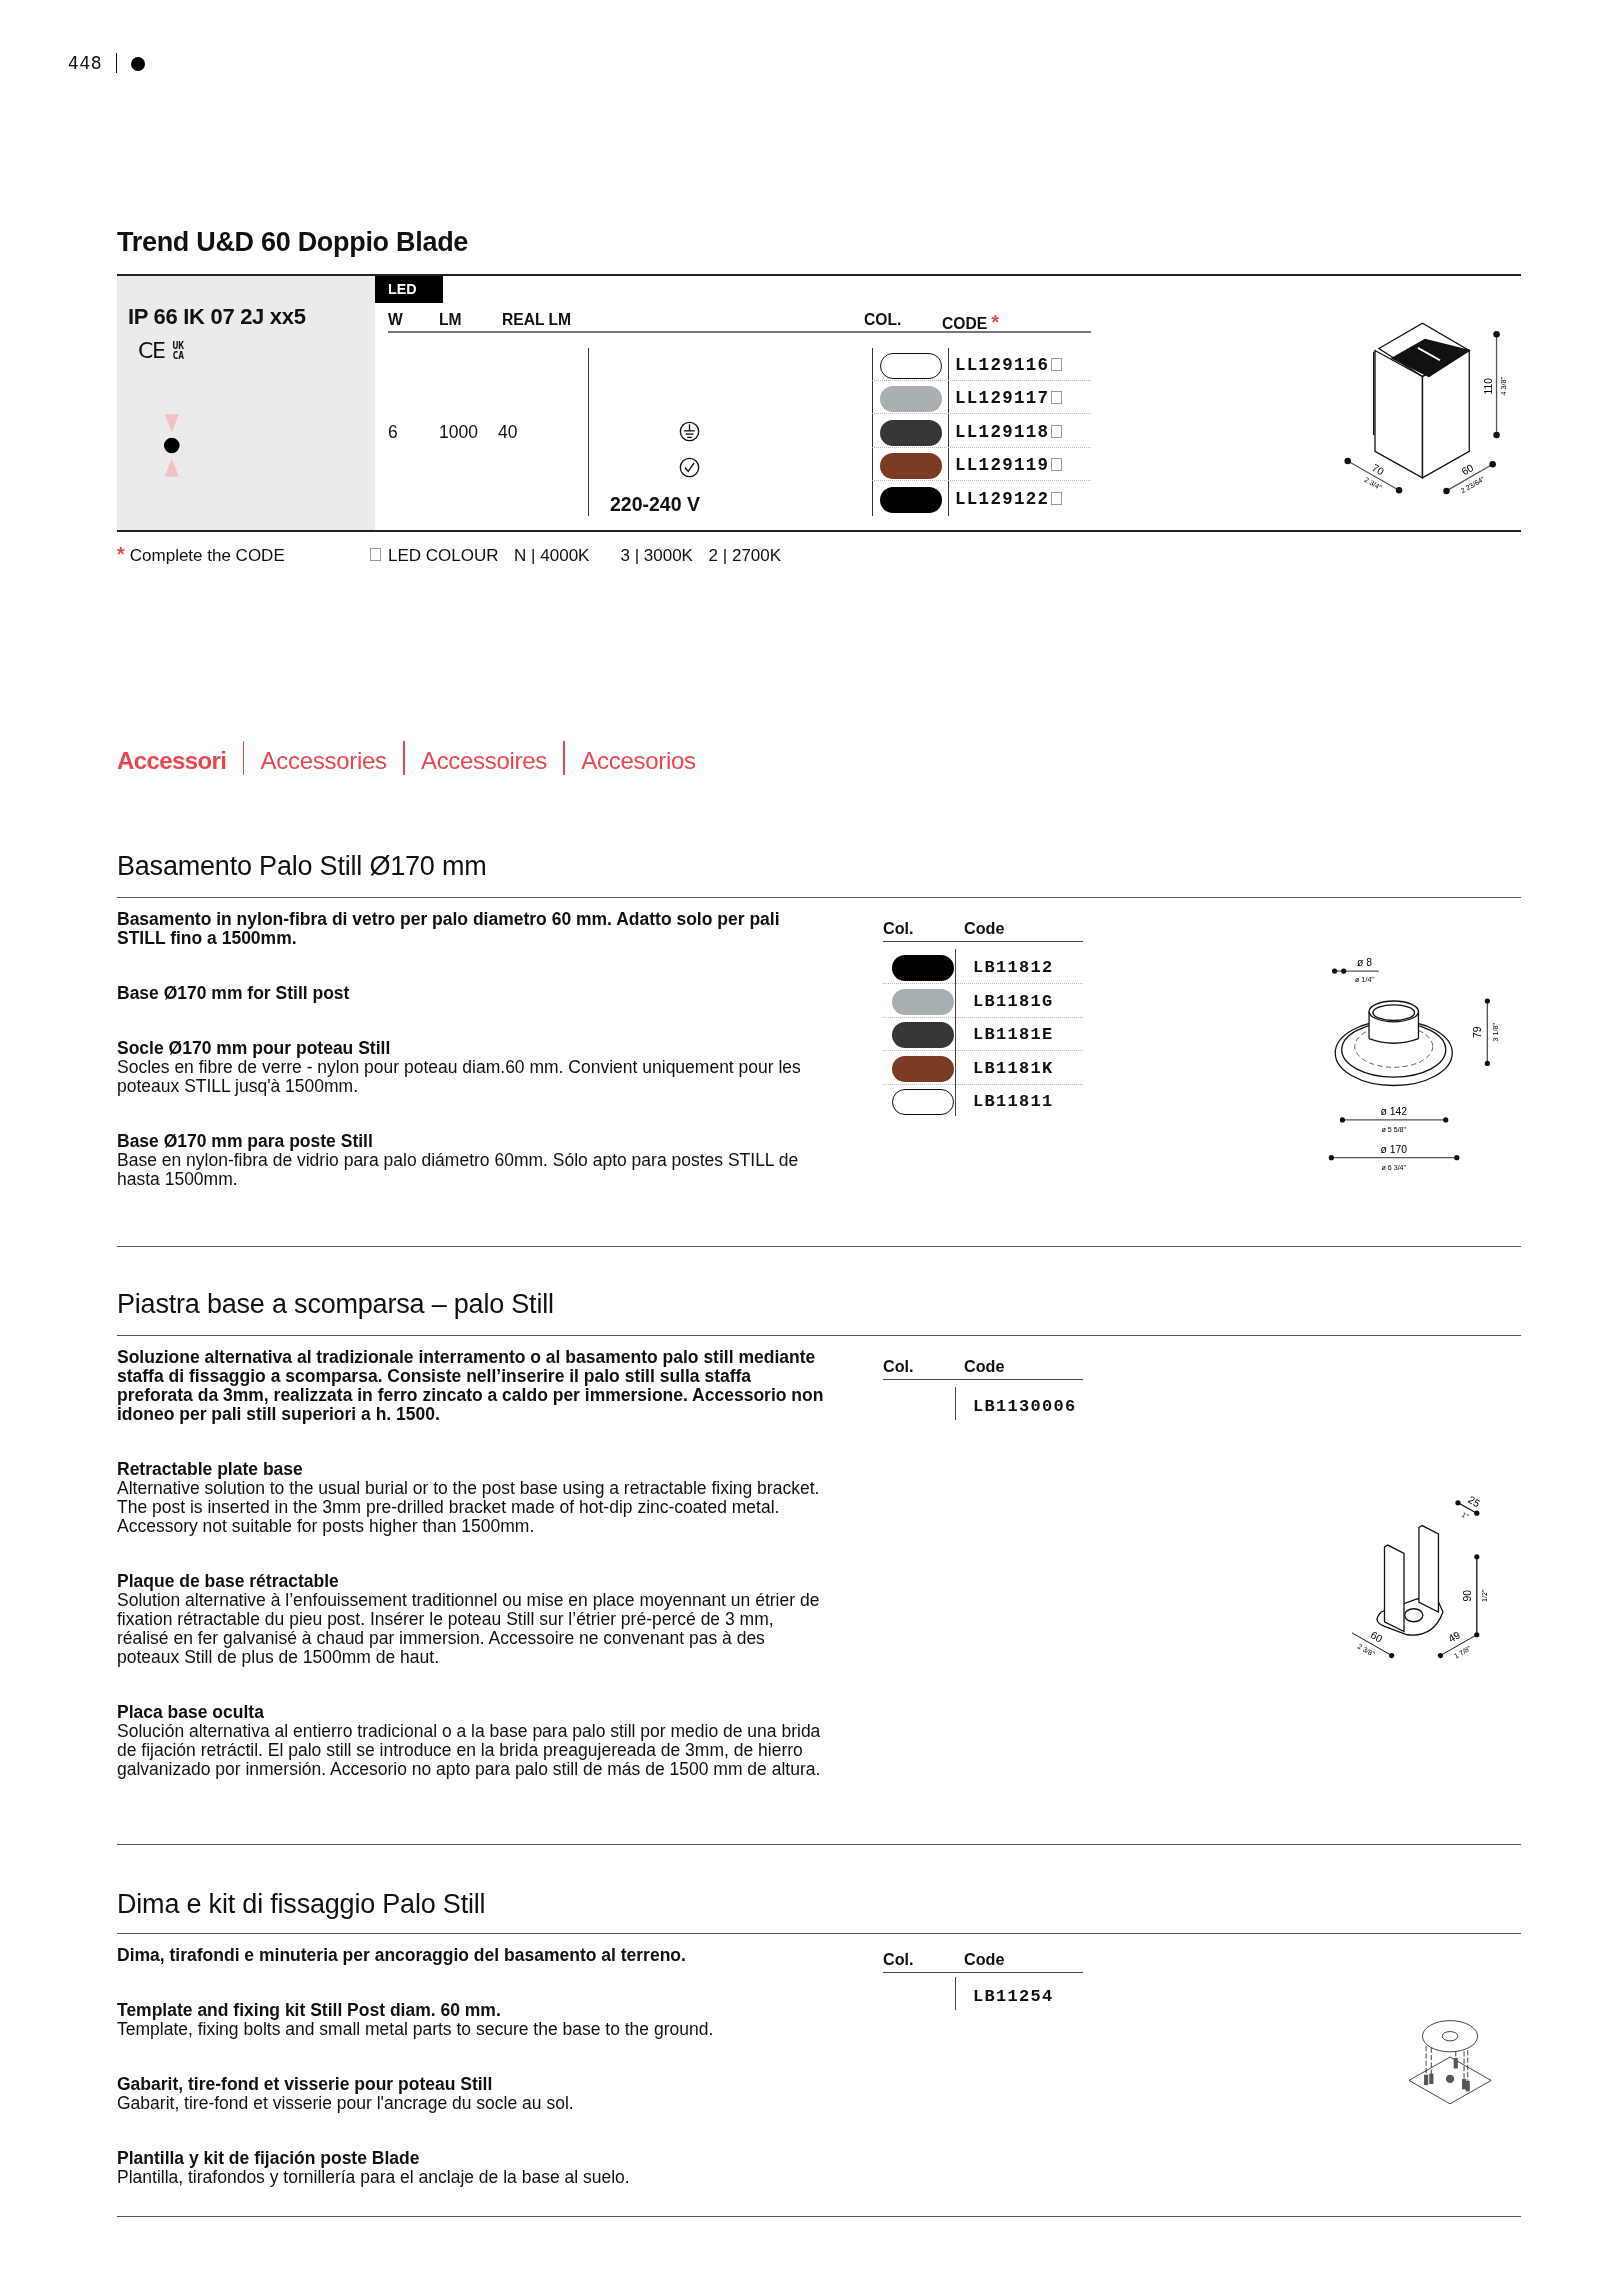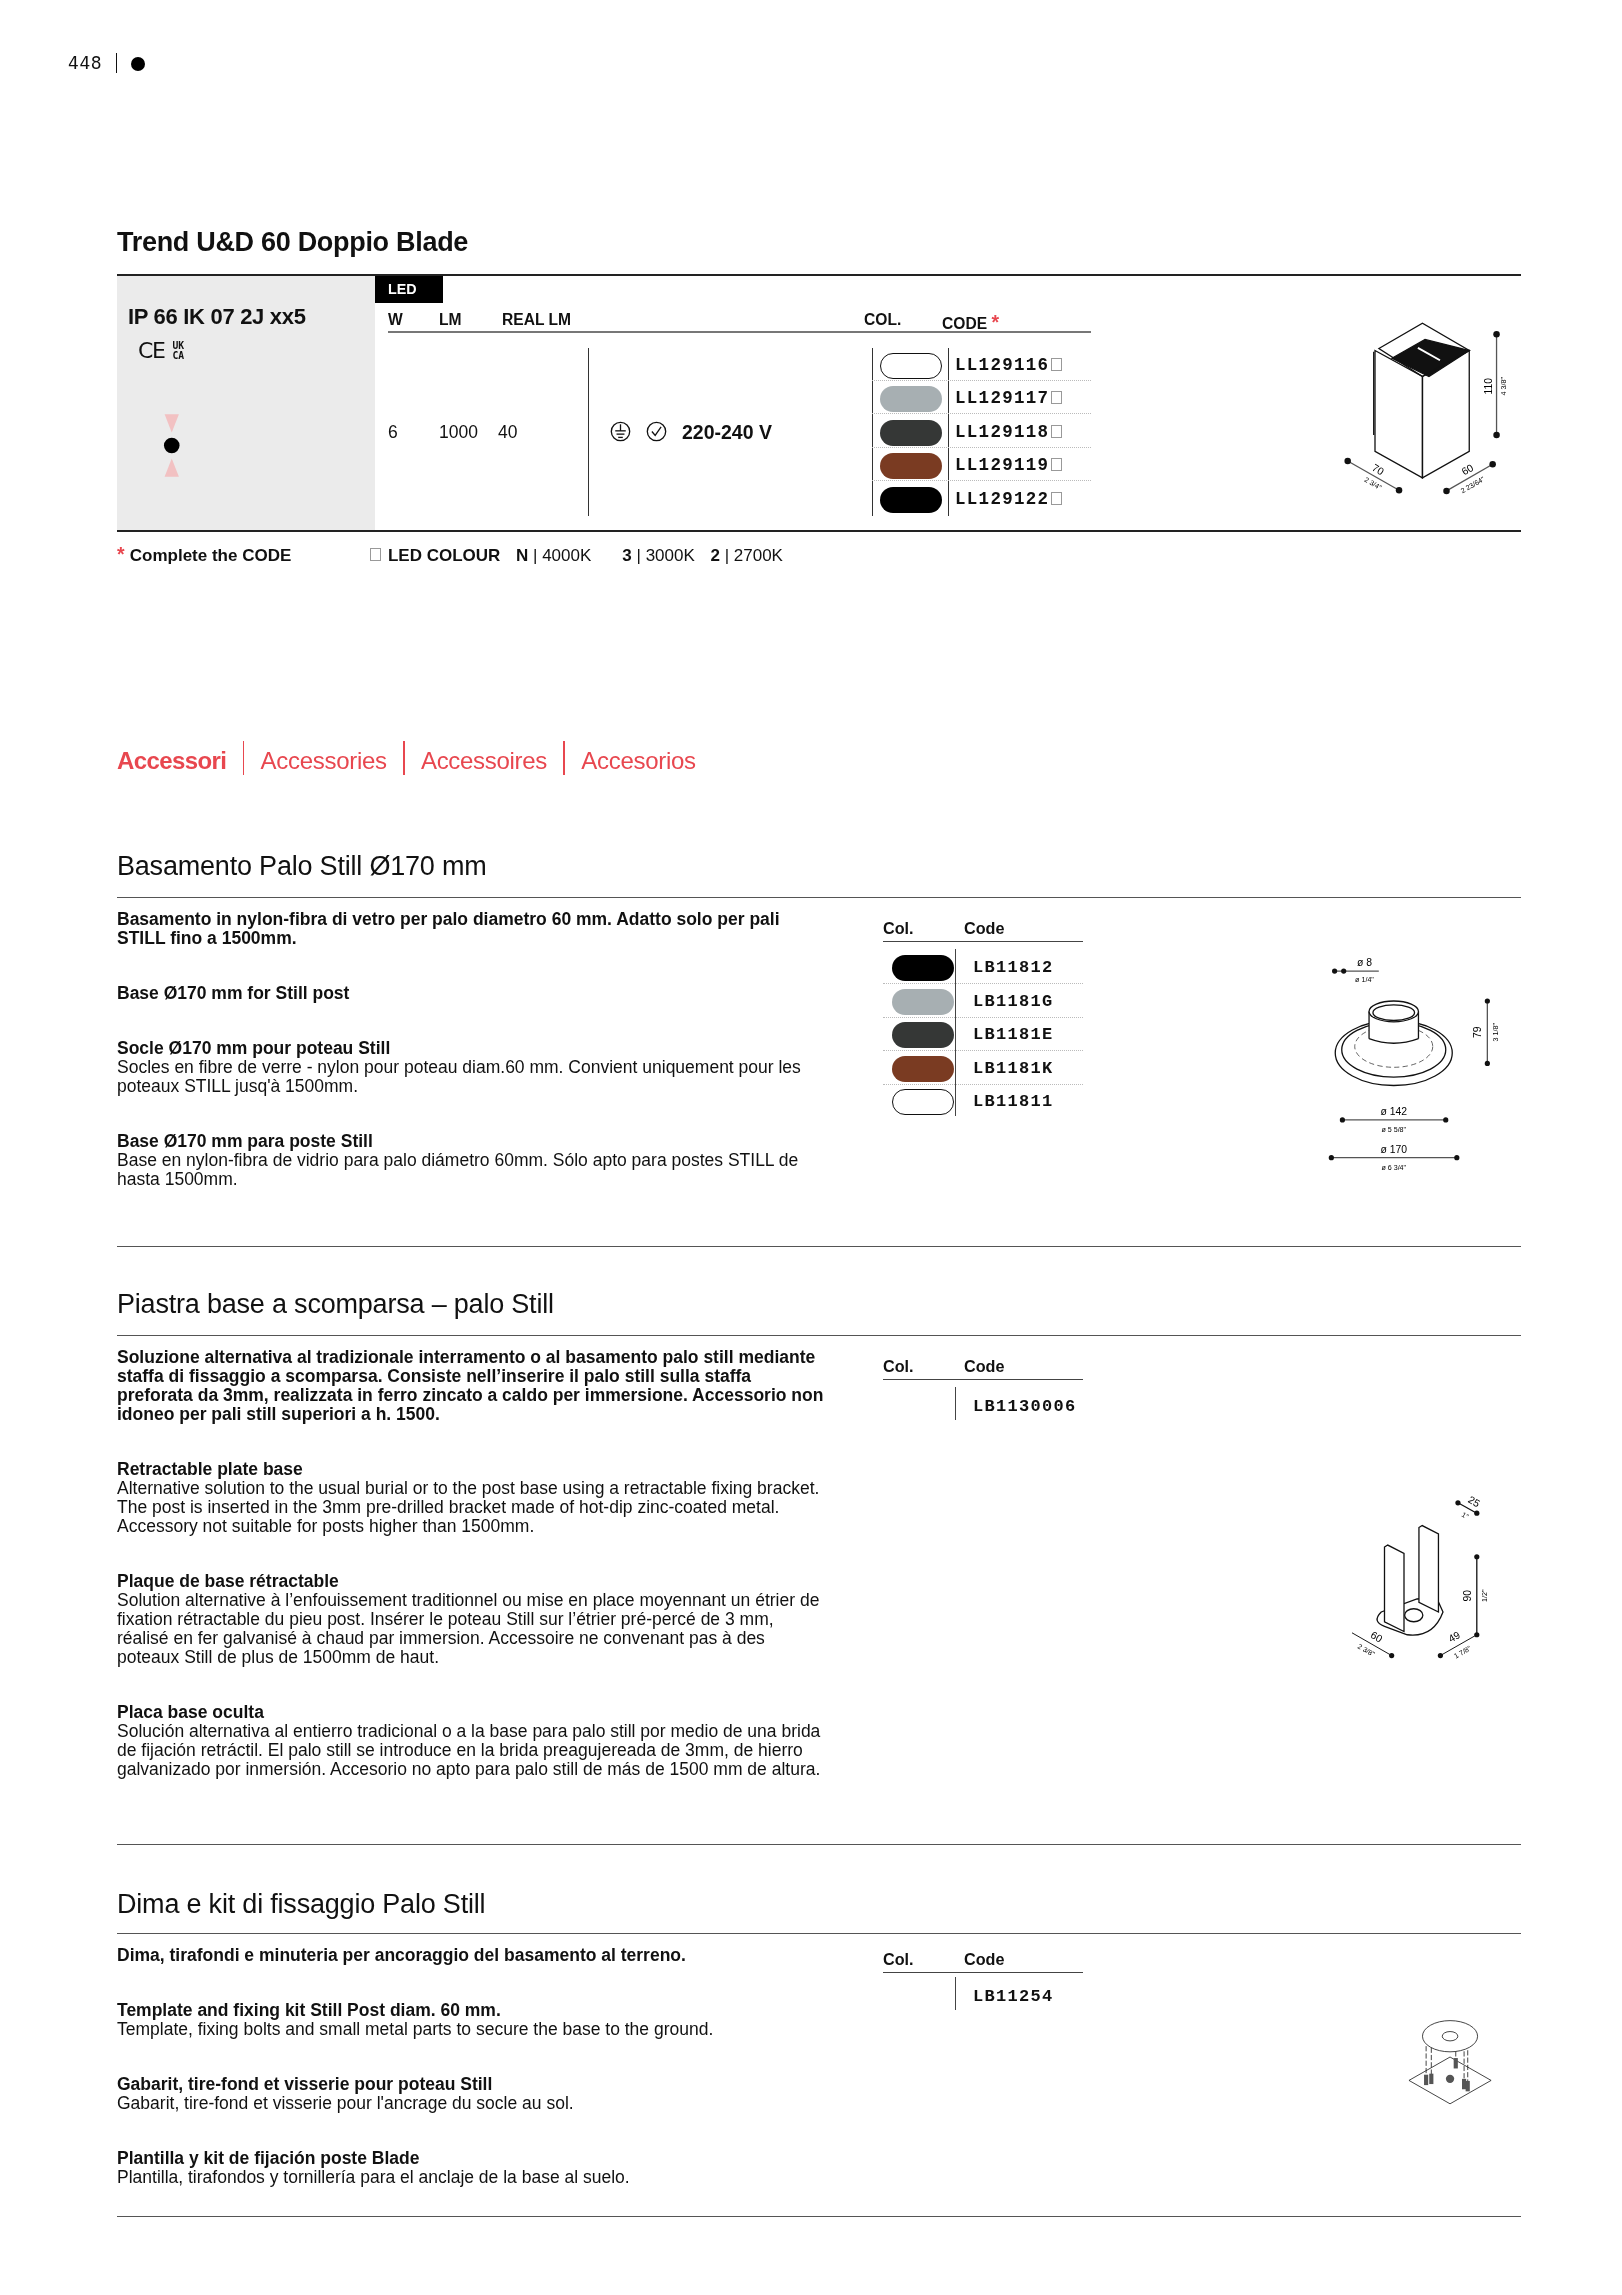--- a/index.html
+++ b/index.html
@@ -26,39 +26,39 @@
   #beam-icon { left: 162px; top: 413px; width: 19.5px; height: 65px; }
 
   
   #led-tag { left: 375px; top: 276px; width: 68px; height: 27px; background: #000; color: #fff; font-size: 14.3px; font-weight: 700; padding: 5.2px 0 0 13px; }
   .col-head { position: absolute; top: 311px; font-size: 15.6px; font-weight: 700; }
   #led-head-rule { left: 388px; top: 331px; width: 703px; height: 1.9px; background: #777; }
   .cell { position: absolute; font-size: 17.5px; }
   #vline-1 { left: 588px; top: 348px; width: 1.3px; height: 168px; background: #333; }
   #vline-2 { left: 872px; top: 348px; width: 1.3px; height: 168px; background: #333; }
   #vline-3 { left: 948px; top: 348px; width: 1.3px; height: 168px; background: #333; }
-  #voltage { left: 610px; top: 421px; display: flex; align-items: flex-start; gap: 15px; font-size: 19.5px; font-weight: 700; }
+  #voltage { left: 610px; top: 421px; display: flex; align-items: flex-end; gap: 15px; font-size: 19.5px; font-weight: 700; flex-direction: column; }
   .sym-icon { width: 21px; height: 21px; }
 
   .swatch-row { position: absolute; left: 872px; width: 219px; height: 33px; }
   .swatch-row.dotted { border-bottom: 0.6px dotted #bbb; }
   .swatch { position: absolute; left: 7.8px; top: 4.5px; width: 62px; height: 26px; border-radius: 13px; }
   .swatch.outlined { border: 1.9px solid #111; background: #fff; }
   .code { position: absolute; left: 83px; top: 7.1px; font-family: "Liberation Mono", monospace; font-weight: 700; font-size: 17.5px; letter-spacing: 1.3px; }
   .code-box { display: inline-block; width: 11px; height: 13px; border: 1.9px solid #999; vertical-align: -1.3px; margin-left: 1.3px; }
 
   #product-bottom-rule { left: 117px; top: 530px; width: 1404px; height: 1.9px; background: #222; }
 
   
   #product-drawing { left: 1336px; top: 305px; width: 273px; height: 208px; }
 
   
   #legend-row { left: 117px; top: 543px; display: flex; align-items: baseline; font-size: 17px; white-space: nowrap; }
   .red-star { color: #e8474f; font-weight: 700; font-size: 19.5px; margin-right: 5.2px; }
-  .legend-bold { font-weight: 700; }
+  .legend-bold { font-weight: 400; }
   .legend-box { display: inline-block; width: 11.7px; height: 13px; border: 1.9px solid #999; margin-right: 6.5px; vertical-align: -1.3px; }
   .legend-thin { font-weight: 400; color: #111; }
 
   
   #acc-heading { left: 117px; top: 741px; display: flex; align-items: flex-end; font-size: 24px; color: #e8474f; white-space: nowrap; }
   #acc-heading .strong { font-weight: 700; letter-spacing: -0.6px; }
   #acc-heading .sep { display: inline-block; width: 1.9px; height: 34px; background: #e8474f; margin: 0 16.2px; }
   #acc-heading .thin { font-weight: 400; letter-spacing: -0.3px; }
 
   

